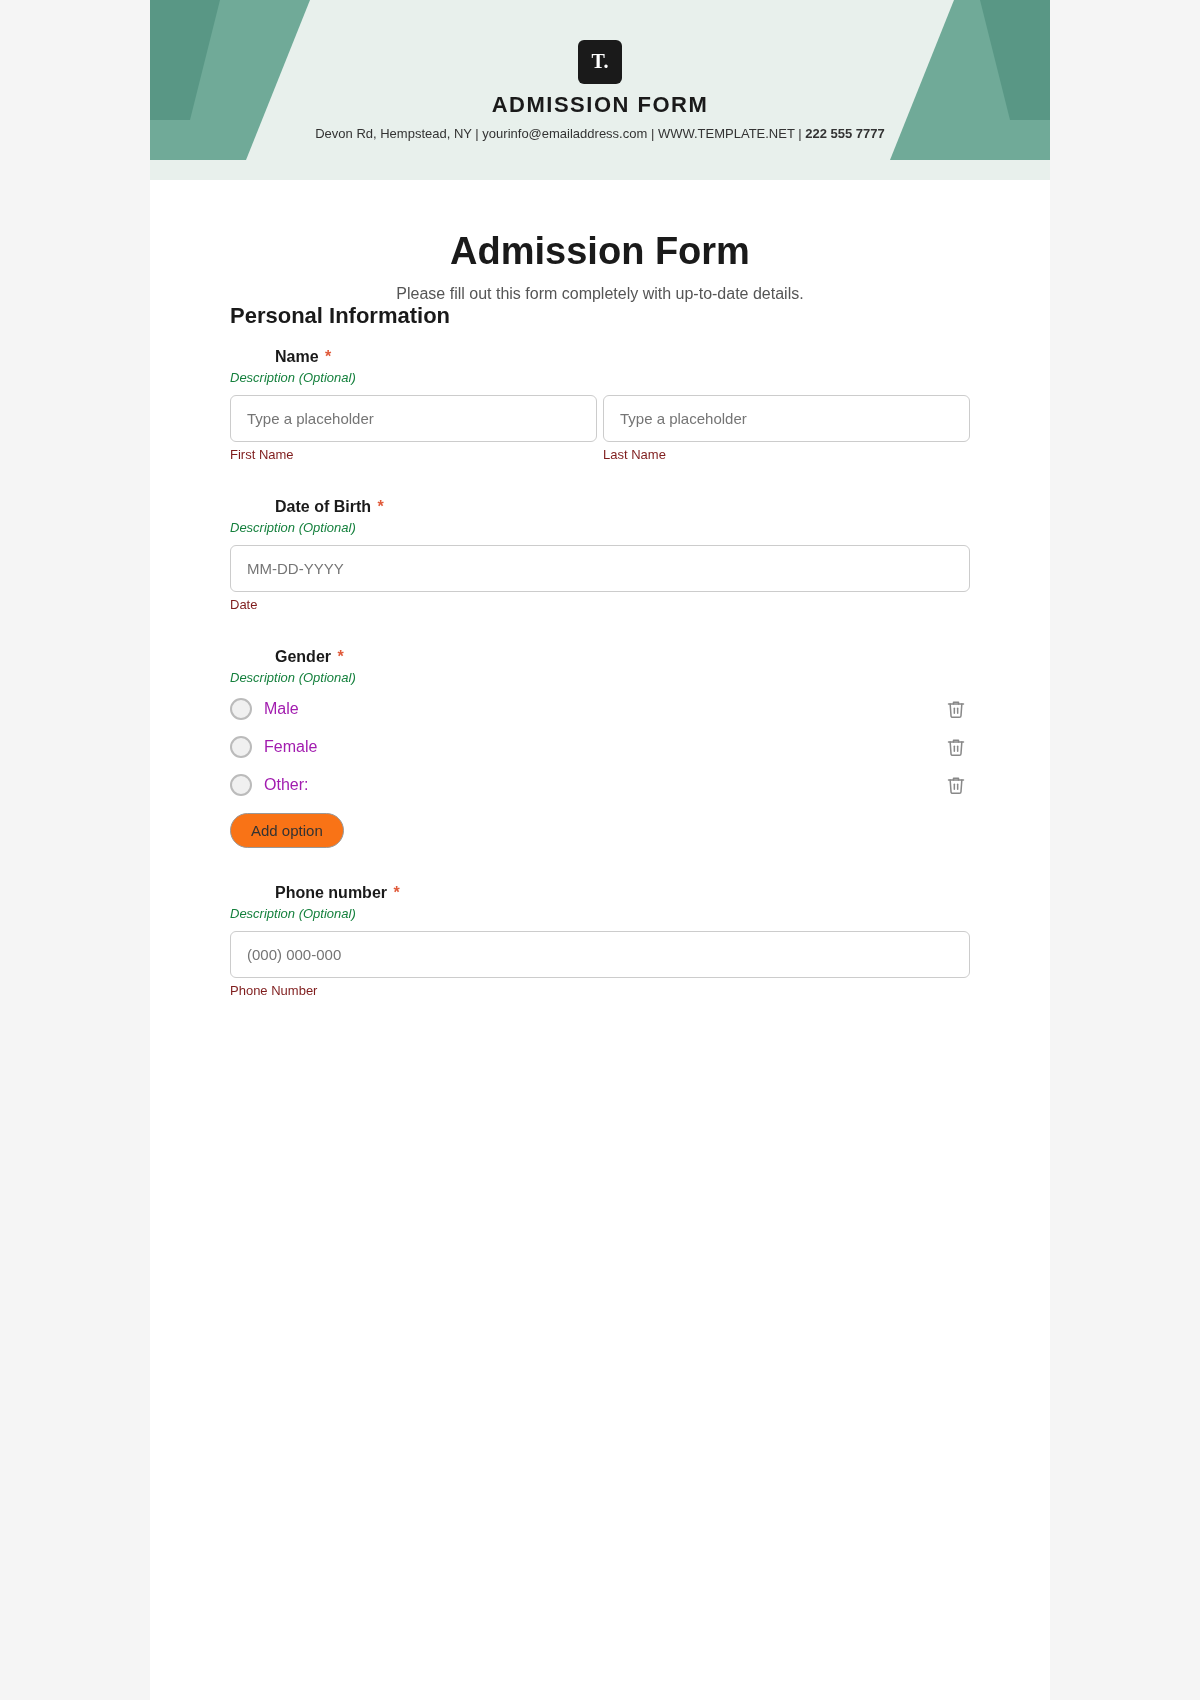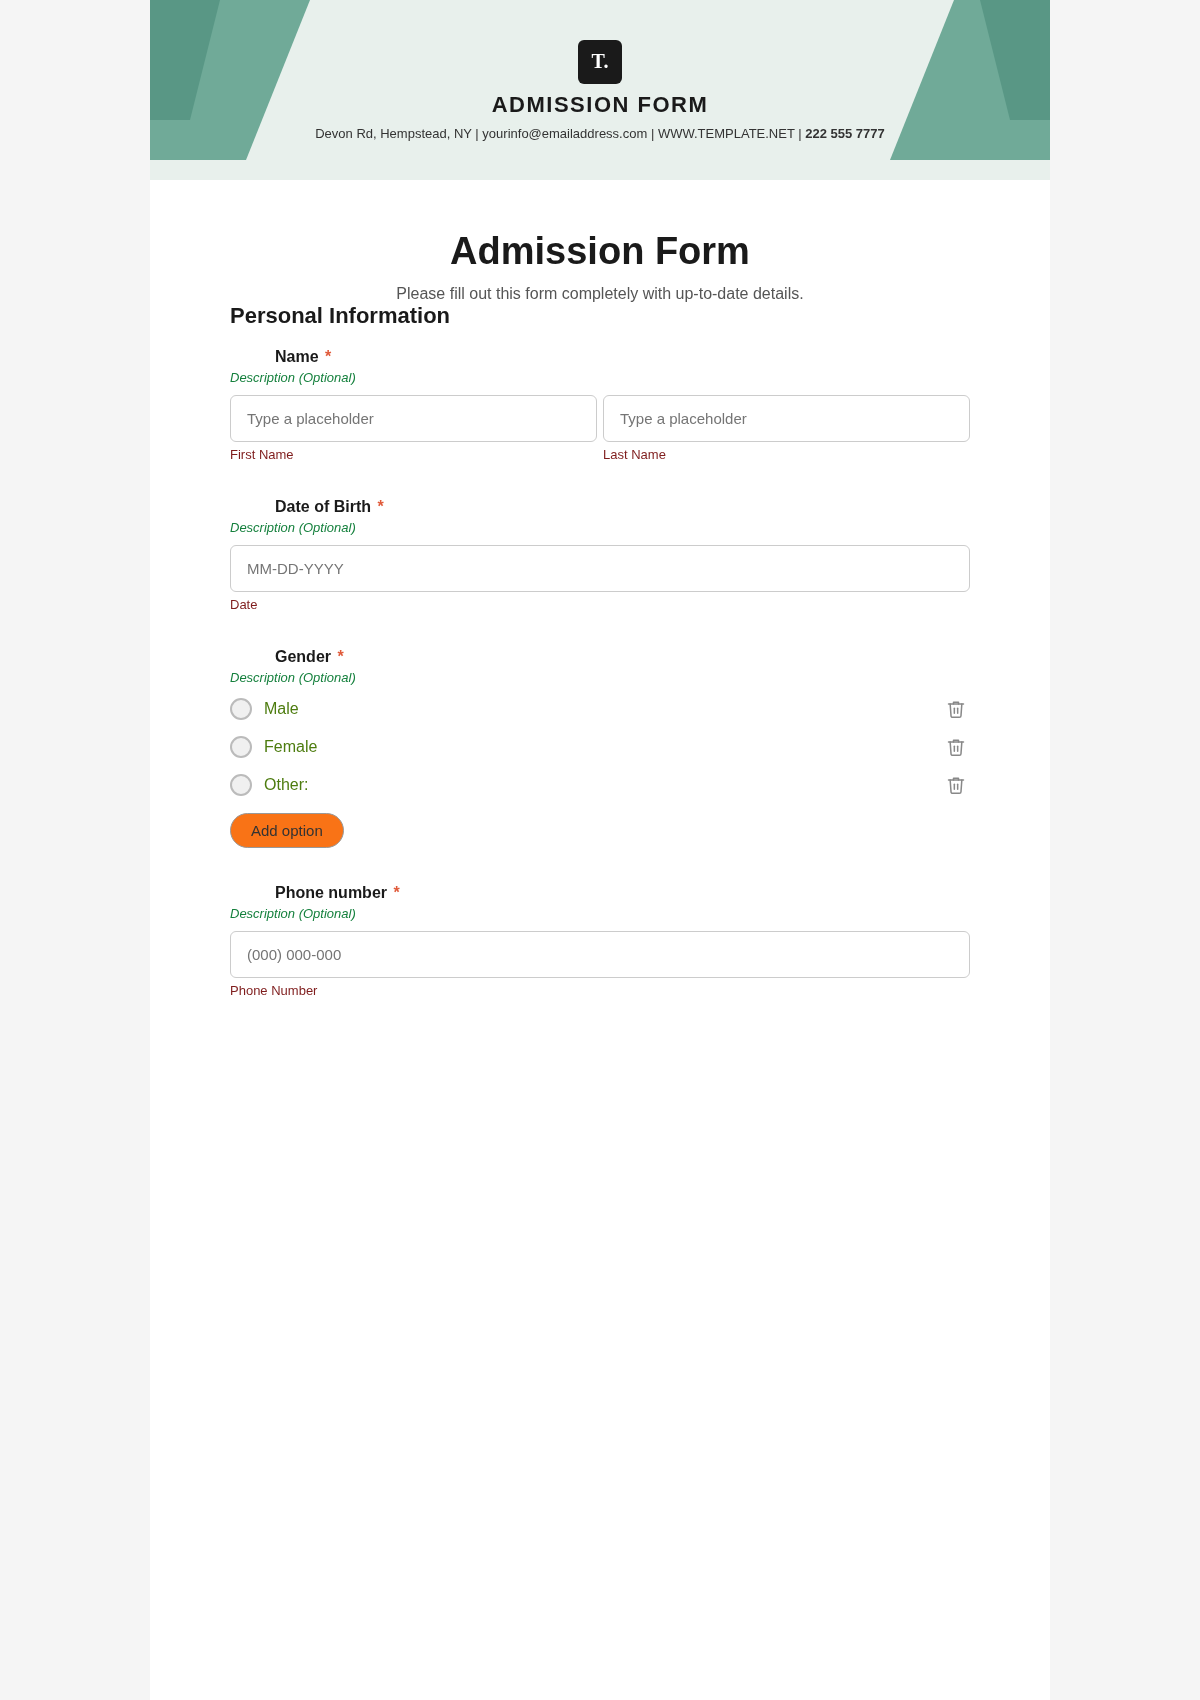--- a/index.html
+++ b/index.html
@@ -182,21 +182,21 @@
     .radio-circle {
       width: 22px;
       height: 22px;
       border-radius: 50%;
       border: 2px solid #bbb;
       background: #f0f0f0;
       flex-shrink: 0;
     }
     .radio-label {
       font-size: 16px;
-      color: #4d7c0f;
+      color: #a21caf;
     }
     .delete-icon {
       width: 28px;
       height: 28px;
       display: flex;
       align-items: center;
       justify-content: center;
       color: #888;
       cursor: pointer;
       font-size: 18px;

